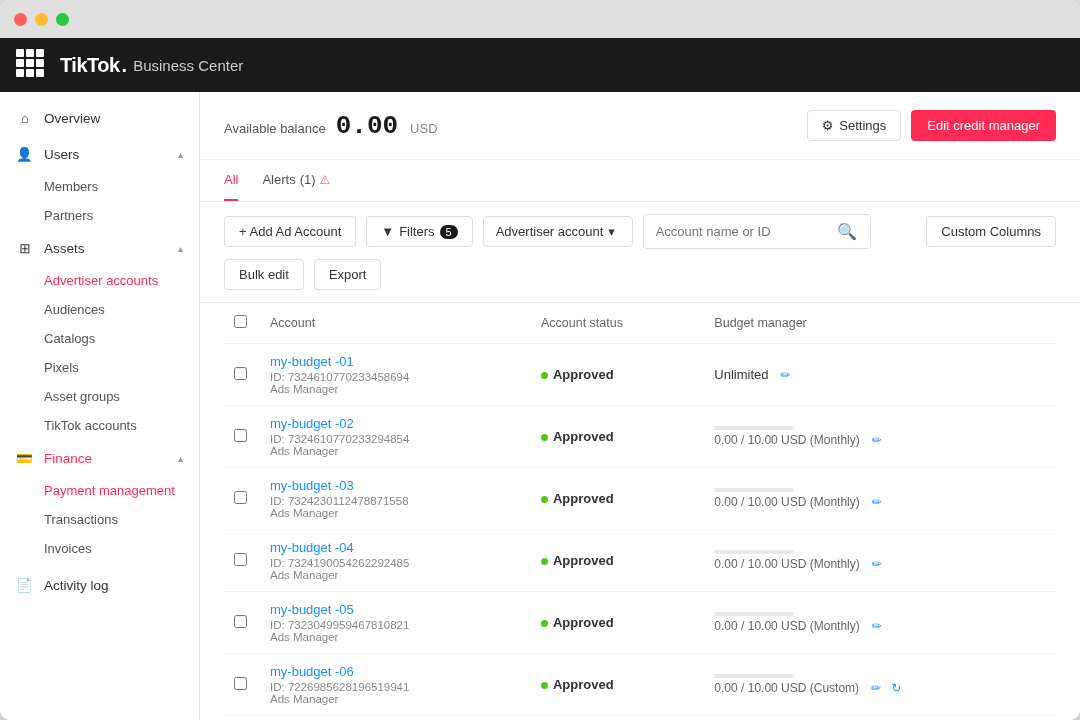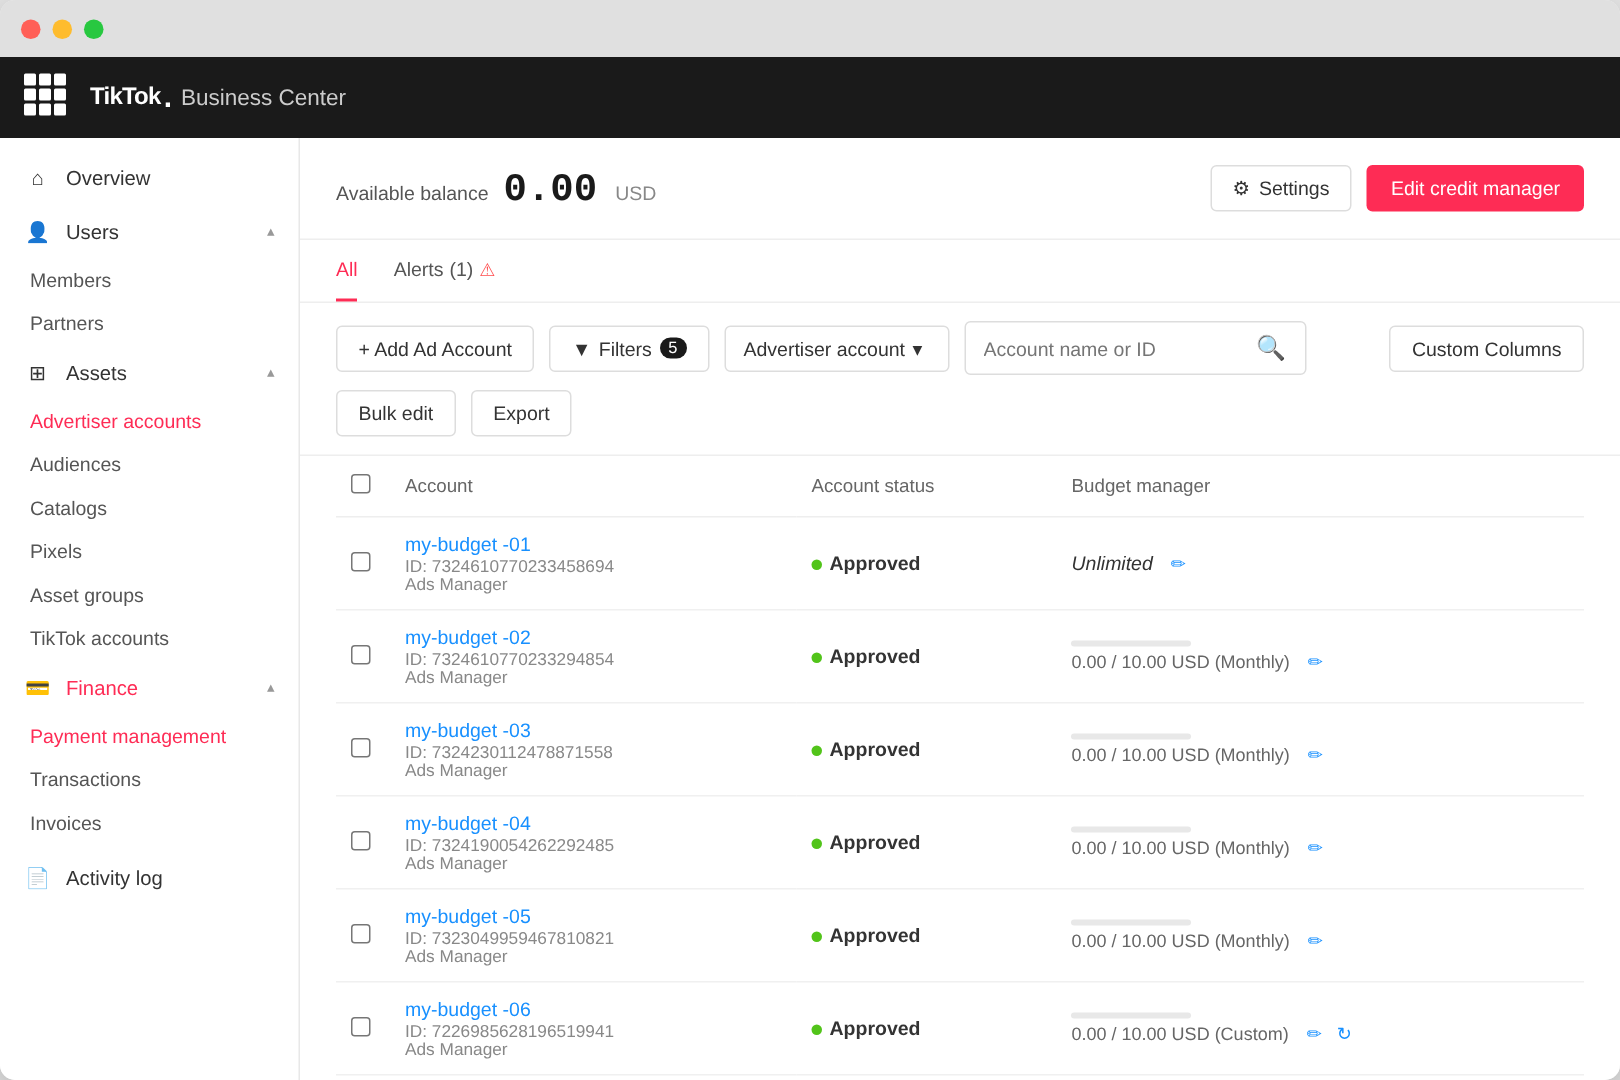--- a/index.html
+++ b/index.html
@@ -13,35 +13,35 @@
     .btn-min { background: #febc2e; }
     .btn-max { background: #28c840; }
 
     .app { display: flex; flex-direction: column; flex: 1; overflow: hidden; }
 
     
     .topnav { height: 54px; background: #1a1a1a; display: flex; align-items: center; padding: 0 16px; gap: 12px; flex-shrink: 0; }
     .grid-icon { width: 32px; height: 32px; display: grid; grid-template-columns: repeat(3,8px); grid-template-rows: repeat(3,8px); gap: 2px; cursor: pointer; }
     .grid-dot { background: white; border-radius: 1px; }
     .logo { display: flex; align-items: center; gap: 2px; }
-    .logo-text { color: white; font-size: 16px; font-weight: 700; letter-spacing: -0.5px; }
+    .logo-text { color: white; font-size: 20px; font-weight: 700; letter-spacing: -0.5px; }
     .logo-dot { color: white; font-size: 20px; font-weight: 700; }
     .biz-text { color: #ccc; font-size: 15px; margin-left: 4px; }
 
     
     .main-layout { display: flex; flex: 1; overflow: hidden; }
 
     
     .sidebar { width: 200px; background: white; border-right: 1px solid #e8e8e8; overflow-y: auto; flex-shrink: 0; padding: 8px 0; }
     .sidebar-item { display: flex; align-items: center; gap: 10px; padding: 9px 16px; cursor: pointer; font-size: 13.5px; color: #333; }
     .sidebar-item.active { color: #fe2c55; }
     .sidebar-item .icon { width: 18px; height: 18px; display: flex; align-items: center; justify-content: center; flex-shrink: 0; }
     .sidebar-item .label { flex: 1; }
     .sidebar-item .chevron { margin-left: auto; font-size: 10px; color: #999; }
-    .sidebar-sub { padding-left: 20px; }
+    .sidebar-sub { padding-left: 44px; }
     .sidebar-sub-item { padding: 7px 16px 7px 0; font-size: 13px; color: #555; cursor: pointer; }
     .sidebar-sub-item.active { color: #fe2c55; font-weight: 500; }
 
     
     .content { flex: 1; overflow: auto; background: #f7f7f7; }
 
     
     .balance-bar { background: white; padding: 18px 24px; display: flex; align-items: center; justify-content: space-between; border-bottom: 1px solid #eee; }
     .balance-left { display: flex; align-items: baseline; gap: 10px; }
     .balance-label { font-size: 13px; color: #555; }
@@ -80,21 +80,21 @@
     .account-link { color: #1890ff; text-decoration: none; font-size: 13px; font-weight: 500; }
     .account-id { color: #888; font-size: 11.5px; margin-top: 2px; }
     .account-type { color: #888; font-size: 11.5px; }
     .status-dot { display: inline-block; width: 7px; height: 7px; border-radius: 50%; margin-right: 5px; }
     .status-approved { background: #52c41a; }
     .status-text { font-size: 13px; color: #333; font-weight: bold; }
     .budget-row { display: flex; align-items: center; gap: 8px; }
     .budget-bar { width: 80px; height: 4px; background: #e8e8e8; border-radius: 2px; position: relative; }
     .budget-fill { height: 4px; background: #1890ff; border-radius: 2px; width: 0%; }
     .budget-text { font-size: 12px; color: #666; }
-    .budget-unlimited { font-size: 13px; color: #333; font-style: italic; }
+    .budget-unlimited { font-size: 13px; color: #333; }
     .edit-icon-btn { color: #1890ff; cursor: pointer; font-size: 12px; margin-left: 4px; }
     .refresh-icon-btn { color: #1890ff; cursor: pointer; font-size: 12px; margin-left: 2px; }
 
     input[type="checkbox"] { cursor: pointer; }
 
     .chevron-down::after { content: '▾'; }
   </style>
 </head>
 <body>
 

